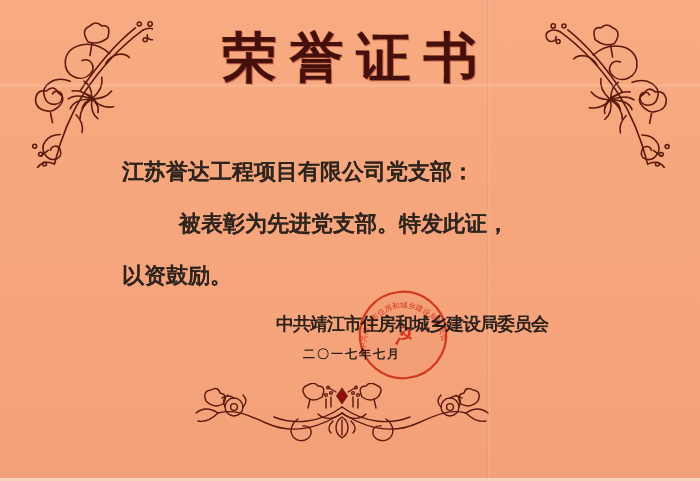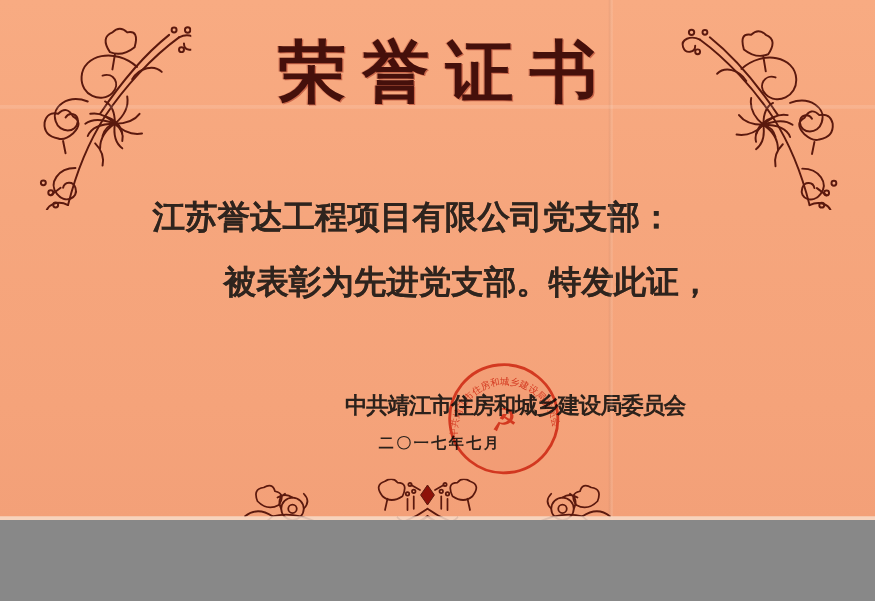--- a/index.html
+++ b/index.html
@@ -1,18 +1,18 @@
 <!DOCTYPE html>
 <html><head>
 <meta charset="utf-8">
 <style>
   html,body{margin:0;padding:0;background:#888;}
   .stage{
     position:relative;
-    width:700px;height:416px;
+    width:700px;height:481px;
     margin:0 auto;
     overflow:hidden;
     font-family:"DejaVu Sans",sans-serif;
     background:linear-gradient(180deg,#f8ab82 0%,#f6a67d 40%,#f5a37a 78%,#f3a078 100%);
   }
   
   .crease-v{
     position:absolute;top:0;bottom:0;left:487px;width:3px;
     background:linear-gradient(90deg,rgba(120,60,40,.10),rgba(255,240,228,.22));
     pointer-events:none;
@@ -31,21 +31,21 @@
     text-align:center;
     font-size:54px;line-height:1;
     font-weight:900;
     letter-spacing:13px;padding-left:13px;
     color:#45100b;
     text-shadow:1px 1px 0 rgba(146,22,8,.45), -1px 0 0 rgba(146,22,8,.25);
   }
   .bodyline{
     position:absolute;
     color:#2e241e;
-    font-size:26px;line-height:1.25;
+    font-size:22px;line-height:1.25;
     letter-spacing:0px;
     font-weight:600;
     text-shadow:0 0 .5px rgba(40,28,20,.6);
     white-space:nowrap;
   }
   .l-recipient{left:122px;top:158px;}
   .l-body1{left:179px;top:210px;}
   .l-body2{left:122px;top:262px;}
   .issuer{
     position:absolute;left:276px;top:312px;
@@ -111,20 +111,21 @@
   </svg>
 
   <svg class="corner tr" width="150" height="146" viewBox="0 0 135 150">
     <use href="#cornerart"></use>
   </svg>
 
   <div class="title">荣誉证书</div>
 
   <div class="bodyline l-recipient">江苏誉达工程项目有限公司党支部：</div>
   <div class="bodyline l-body1">被表彰为先进党支部。特发此证，</div>
+  <div class="bodyline l-body2">以资鼓励。</div>
 
   <div class="issuer">中共靖江市住房和城乡建设局委员会</div>
   <div class="dateline">二〇一七年七月</div>
 
   <svg class="seal" viewBox="0 0 100 100">
     <circle cx="50" cy="50" r="46" stroke="#d9462e" stroke-width="2.4" fill="rgba(224,95,66,0.05)"></circle>
     <path id="sealarc" d="M9,62 A41 41 0 1 1 91,62" fill="none"></path>
     <text font-size="8" fill="#d9462e">
       <textPath href="#sealarc" startOffset="50%" text-anchor="middle">中共靖江市住房和城乡建设局委员会</textPath>
     </text>

